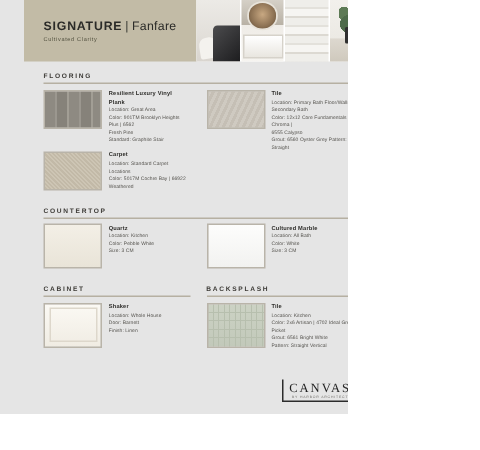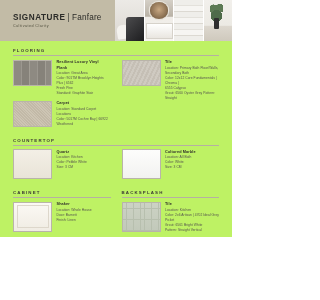--- a/index.html
+++ b/index.html
@@ -1,21 +1,21 @@
 <!DOCTYPE html>
 <html><head>
 <meta charset="utf-8">
 <style>
   html,body{margin:0;padding:0;}
   body{
     width:232px;height:300px;overflow:hidden;background:#ffffff;
     font-family:"Liberation Sans","DejaVu Sans",sans-serif;
     -webkit-font-smoothing:antialiased;
   }
-  .sheet{position:relative;width:232px;height:237px;background:#bef264;}
+  .sheet{position:relative;width:232px;height:276px;background:#e5e5e5;padding-left:16px;}
 
   
   .header{position:relative;height:41px;display:flex;}
   .header-left{
     flex:0 0 115px;background:#c2bba6;display:flex;flex-direction:column;
     justify-content:center;padding-left:13px;box-sizing:border-box;
   }
   .brand-line{font-size:8.2px;letter-spacing:.3px;color:#2b2b28;white-space:nowrap;}
   .brand-strong{font-weight:700;letter-spacing:.55px;}
   .brand-div{margin:0 2px;font-weight:400;color:#3a3a35;}
@@ -218,14 +218,20 @@
             <div class="meta-line">Color: 2x6 Artisan | 4702 Ideal Grey Picket</div>
             <div class="meta-line">Grout: 6561 Bright White</div>
             <div class="meta-line">Pattern: Straight Vertical</div>
           </div>
         </div>
       </div>
     </div>
 
   </div>
 
+  <div class="footer">
+    <div class="logo-box">
+      <div class="logo-word">CANVAS</div>
+      <div class="logo-tag">BY HARBOR ARCHITECT</div>
+    </div>
+  </div>
 
 </div>
 
 </body></html>

